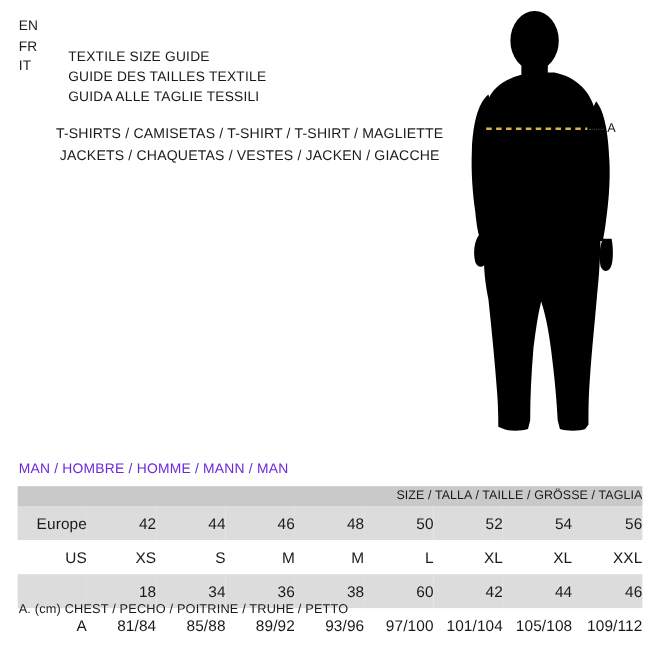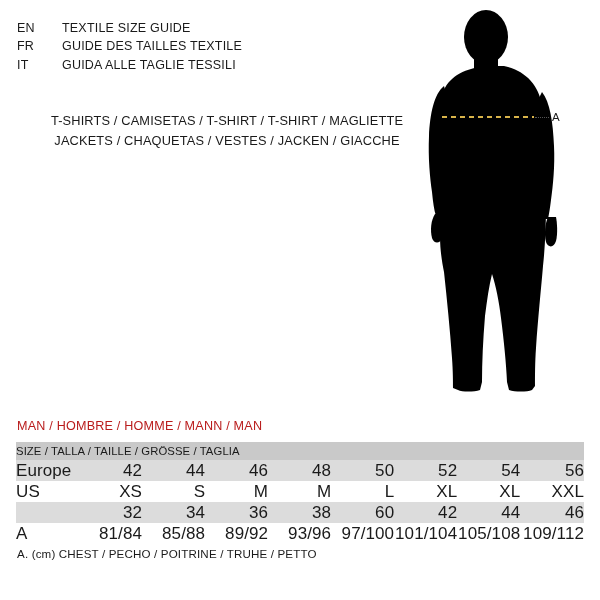--- a/index.html
+++ b/index.html
@@ -22,34 +22,35 @@
 
   
   .lang-block {
     position: absolute;
     left: 17px;
     top: 16px;
     width: 360px;
   }
   .lang-row {
     display: flex;
-    align-items: flex-end;
+    align-items: flex-start;
     height: 18.6px;
   }
   .lang-code {
     width: 45px;
     font-size: 12.5px;
     letter-spacing: 0.2px;
     color: #1a1a1a;
   }
   .lang-text {
     font-size: 12.5px;
     letter-spacing: 0.2px;
     color: #1a1a1a;
     white-space: nowrap;
+    margin-top: 28px;
   }
 
   
   .garment-block {
     position: absolute;
     left: 17px;
     top: 111px;
     width: 420px;
   }
   .garment-line {
@@ -88,47 +89,47 @@
     border-top: 1.4px dotted #555;
   }
 
   
   .man-title {
     position: absolute;
     left: 17px;
     top: 419px;
     font-size: 12.6px;
     letter-spacing: 0.2px;
-    color: #b91c1c;
+    color: #6d28d9;
     white-space: nowrap;
   }
 
   .table-wrap {
     position: absolute;
     left: 16px;
     top: 442px;
     width: 568px;
   }
   table.size-table {
     width: 100%;
     border-collapse: collapse;
     table-layout: fixed;
   }
   table.size-table td {
-    font-size: 17px;
+    font-size: 14px;
     color: #1a1a1a;
     padding: 0;
-    height: 21px;
+    height: 31px;
     vertical-align: middle;
     letter-spacing: 0.1px;
   }
   td.label-cell {
     width: 88px;
     padding-left: 4px;
-    text-align: left;
+    text-align: right;
   }
   td.val {
     text-align: right;
   }
   tr.row-head td {
     background: #c9c9c9;
     font-size: 11.3px;
     height: 18px;
   }
   tr.row-alt td {
@@ -250,21 +251,21 @@
           <td class="val">S</td>
           <td class="val">M</td>
           <td class="val">M</td>
           <td class="val">L</td>
           <td class="val">XL</td>
           <td class="val">XL</td>
           <td class="val">XXL</td>
         </tr>
         <tr class="row-alt">
           <td class="label-cell"></td>
-          <td class="val">32</td>
+          <td class="val">18</td>
           <td class="val">34</td>
           <td class="val">36</td>
           <td class="val">38</td>
           <td class="val">60</td>
           <td class="val">42</td>
           <td class="val">44</td>
           <td class="val">46</td>
         </tr>
         <tr class="row-plain">
           <td class="label-cell">A</td>

